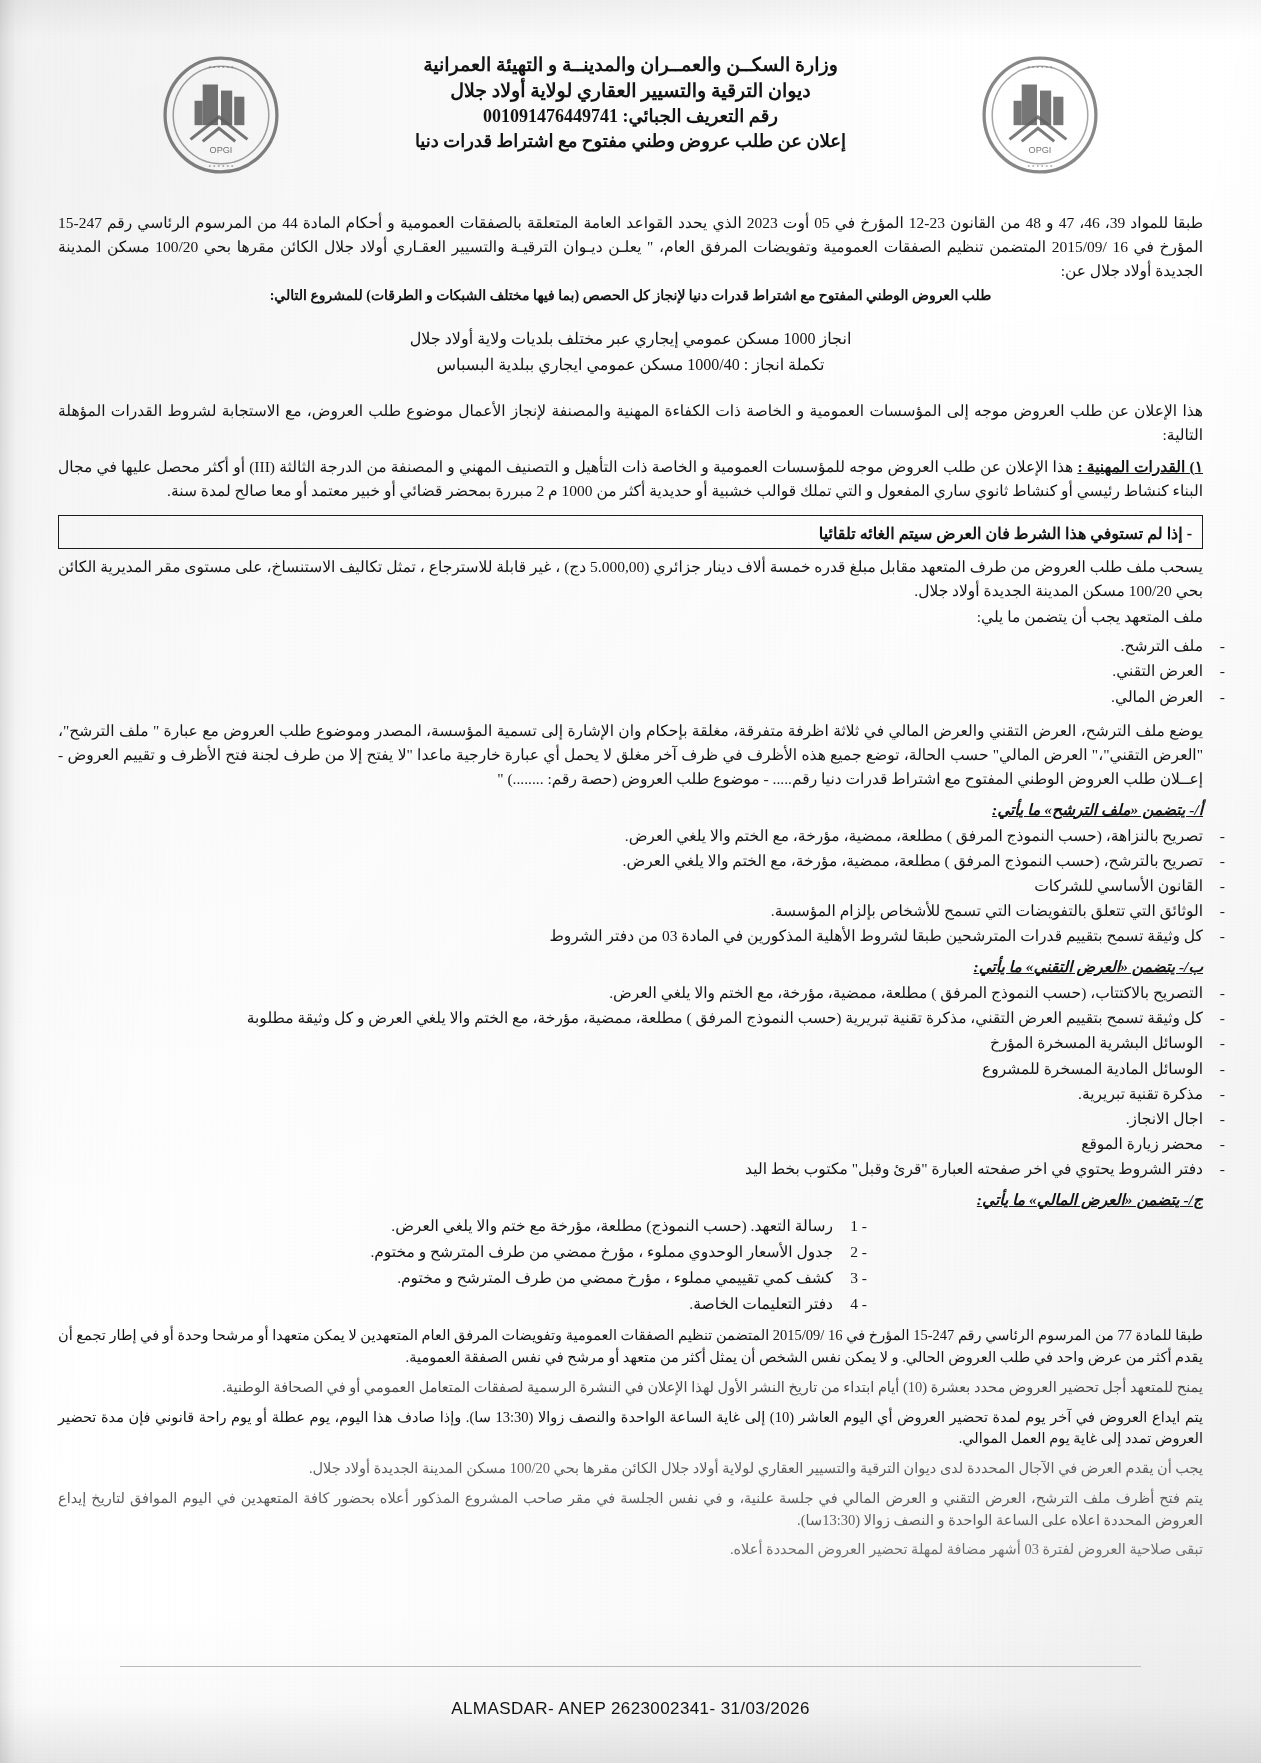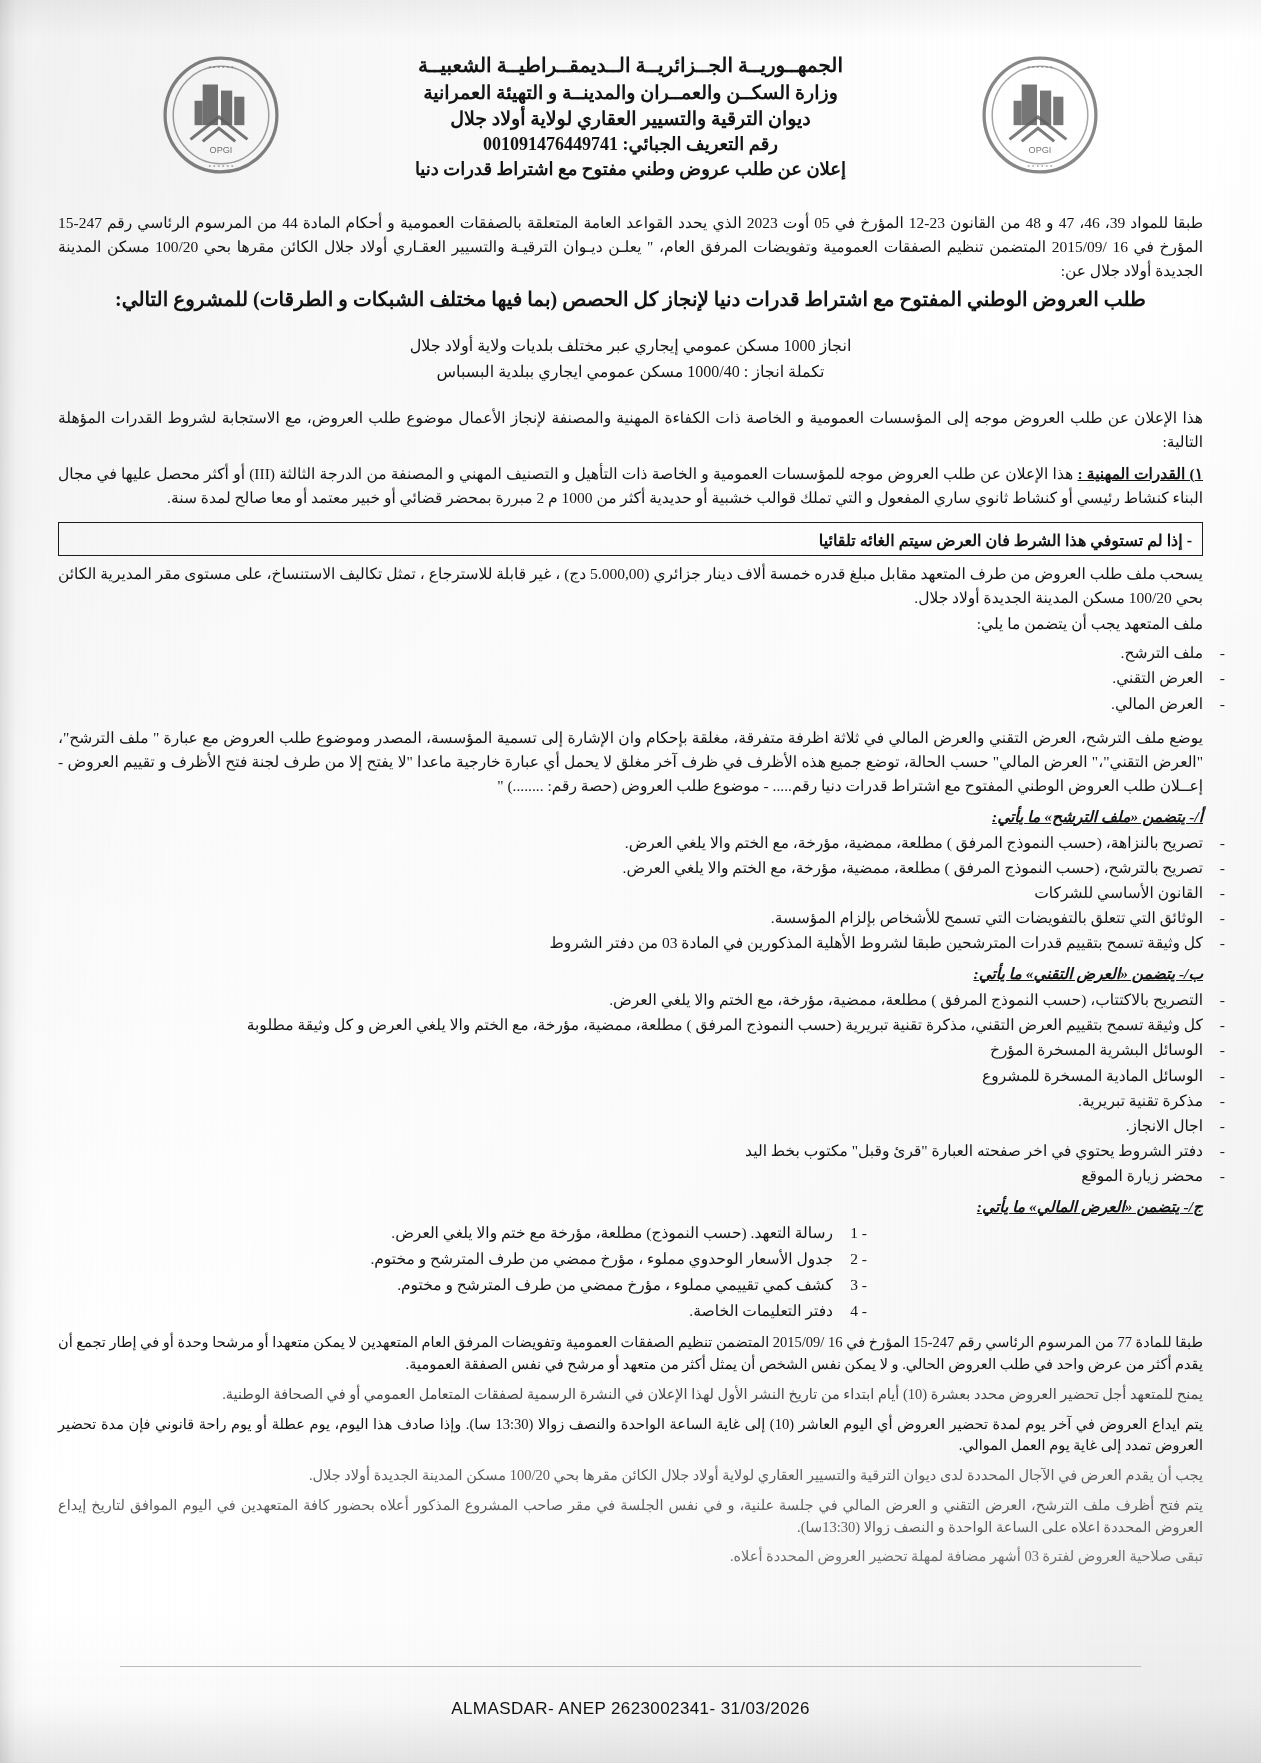--- a/index.html
+++ b/index.html
@@ -112,21 +112,21 @@
   .para {
     font-size: 15.5px;
     line-height: 1.55;
     margin-top: 10px;
     text-align: justify;
     text-justify: inter-word;
   }
   .para-tight { margin-top: 2px; }
 
   .title-line {
-    font-size: 20px;
+    font-size: 14px;
     font-weight: bold;
     text-align: center;
     margin-top: 4px;
   }
   .project-line {
     font-size: 16px;
     text-align: center;
     line-height: 1.6;
   }
   .project-block { margin-top: 22px; }
@@ -284,21 +284,20 @@
           </g>
           <text x="60" y="97" font-size="9" text-anchor="middle" fill="#3d3d3d" font-family="Liberation Sans, sans-serif" opacity="0.88">OPGI</text>
           <g fill="#4a4a4a" opacity="0.5" font-size="7" font-family="Liberation Sans, sans-serif">
             <text x="60" y="15" text-anchor="middle">• • • • • •</text>
             <text x="60" y="112" text-anchor="middle">• • • • • •</text>
           </g>
         </svg>
       </div>
 
       <div class="header-lines">
-        <div class="hl1">الجمهــوريــة الجــزائريــة الــديمقــراطيــة الشعبيــة</div>
         <div class="hl2">وزارة السكــن والعمــران والمدينــة و التهيئة العمرانية</div>
         <div class="hl3">ديوان الترقية والتسيير العقاري لولاية أولاد جلال</div>
         <div class="hl4">رقم التعريف الجبائي: 001091476449741</div>
         <div class="hl5">إعلان عن طلب عروض وطني مفتوح مع اشتراط قدرات دنيا</div>
       </div>
     </div>
 
     <div class="body-wrap">
 
       <div class="num-line"></div>
@@ -343,22 +342,22 @@
       </ul>
 
       <div class="subhead">ب/- يتضمن «العرض التقني» ما يأتي:</div>
       <ul class="dash-list list-indent-2">
         <li>التصريح بالاكتتاب، (حسب النموذج المرفق ) مطلعة، ممضية، مؤرخة، مع الختم والا يلغي العرض.</li>
         <li>كل وثيقة تسمح بتقييم العرض التقني، مذكرة تقنية تبريرية (حسب النموذج المرفق ) مطلعة، ممضية، مؤرخة، مع الختم والا يلغي العرض و كل وثيقة مطلوبة</li>
         <li class="ind">الوسائل البشرية المسخرة المؤرخ</li>
         <li>الوسائل المادية المسخرة للمشروع</li>
         <li>مذكرة تقنية تبريرية.</li>
         <li>اجال الانجاز.</li>
+        <li>محضر زيارة الموقع</li>
         <li>دفتر الشروط يحتوي في اخر صفحته العبارة "قرئ وقبل" مكتوب بخط اليد</li>
-        <li>محضر زيارة الموقع</li>
       </ul>
 
       <div class="subhead">ج/- يتضمن «العرض المالي» ما يأتي:</div>
       <ol class="num-list">
         <li>رسالة التعهد. (حسب النموذج) مطلعة، مؤرخة مع ختم والا يلغي العرض.</li>
         <li>جدول الأسعار الوحدوي مملوء ، مؤرخ ممضي من طرف المترشح و مختوم.</li>
         <li>كشف كمي تقييمي مملوء ، مؤرخ ممضي من طرف المترشح و مختوم.</li>
         <li>دفتر التعليمات الخاصة.</li>
       </ol>
 

